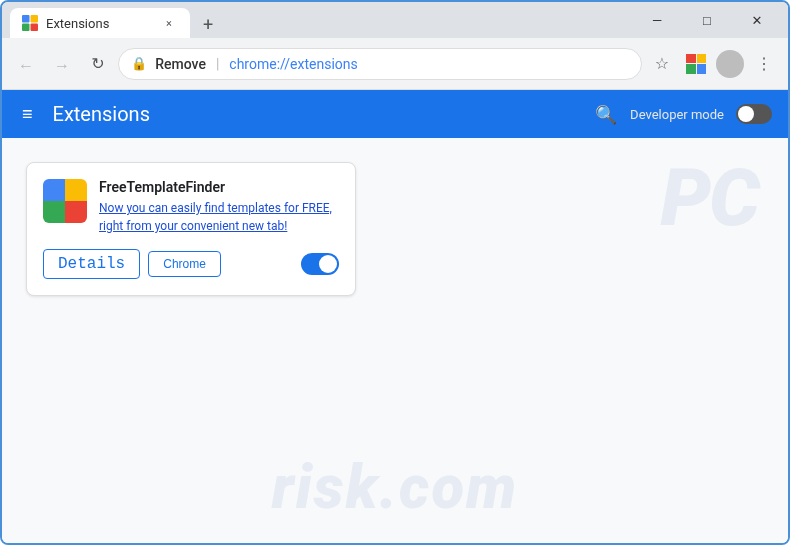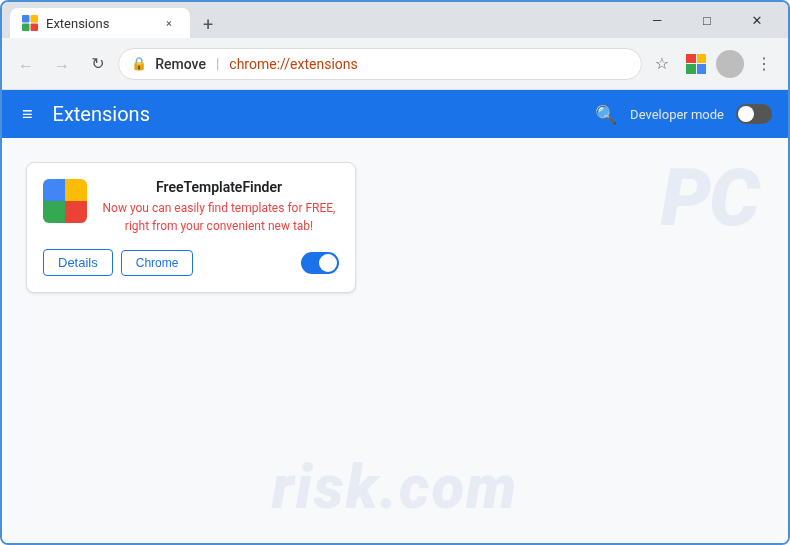--- a/index.html
+++ b/index.html
@@ -157,21 +157,21 @@
       color: #333;
       font-weight: 500;
     }
 
     .url-separator {
       color: #bbb;
       margin: 0 2px;
     }
 
     .url-path {
-      color: #c2410c;
+      color: #3b82f6;
     }
 
     .url-action-btn {
       width: 32px;
       height: 32px;
       border-radius: 50%;
       display: flex;
       align-items: center;
       justify-content: center;
       color: #5f6368;
@@ -292,21 +292,20 @@
       padding: 16px;
       width: 330px;
       box-shadow: 0 1px 3px rgba(0,0,0,0.1);
     }
 
     .extension-header {
       display: flex;
       align-items: flex-start;
       gap: 12px;
       margin-bottom: 13px;
-      text-align: center;
     }
 
     .extension-icon {
       width: 44px;
       height: 44px;
       border-radius: 6px;
       overflow: hidden;
       flex-shrink: 0;
     }
 
@@ -329,40 +328,42 @@
 
     .extension-name {
       font-size: 14px;
       font-weight: 600;
       color: #202124;
       margin-bottom: 4px;
     }
 
     .extension-desc {
       font-size: 12px;
-      color: #ef4444;
+      color: #1d4ed8;
       line-height: 1.5;
+      text-decoration: underline;
     }
 
     .extension-footer {
       display: flex;
       align-items: center;
       gap: 8px;
       margin-top: 14px;
     }
 
     .btn-details {
       padding: 5px 14px;
       border: 1px solid #1a73e8;
       background: #fff;
       color: #1a73e8;
       border-radius: 4px;
-      font-size: 13px;
+      font-size: 16px;
       cursor: pointer;
       font-weight: 500;
+      font-family: Liberation Mono, monospace;
     }
 
     .btn-remove {
       padding: 5px 14px;
       border: 1px solid #1a73e8;
       background: #fff;
       color: #1a73e8;
       border-radius: 4px;
       font-size: 12px;
       cursor: pointer;

